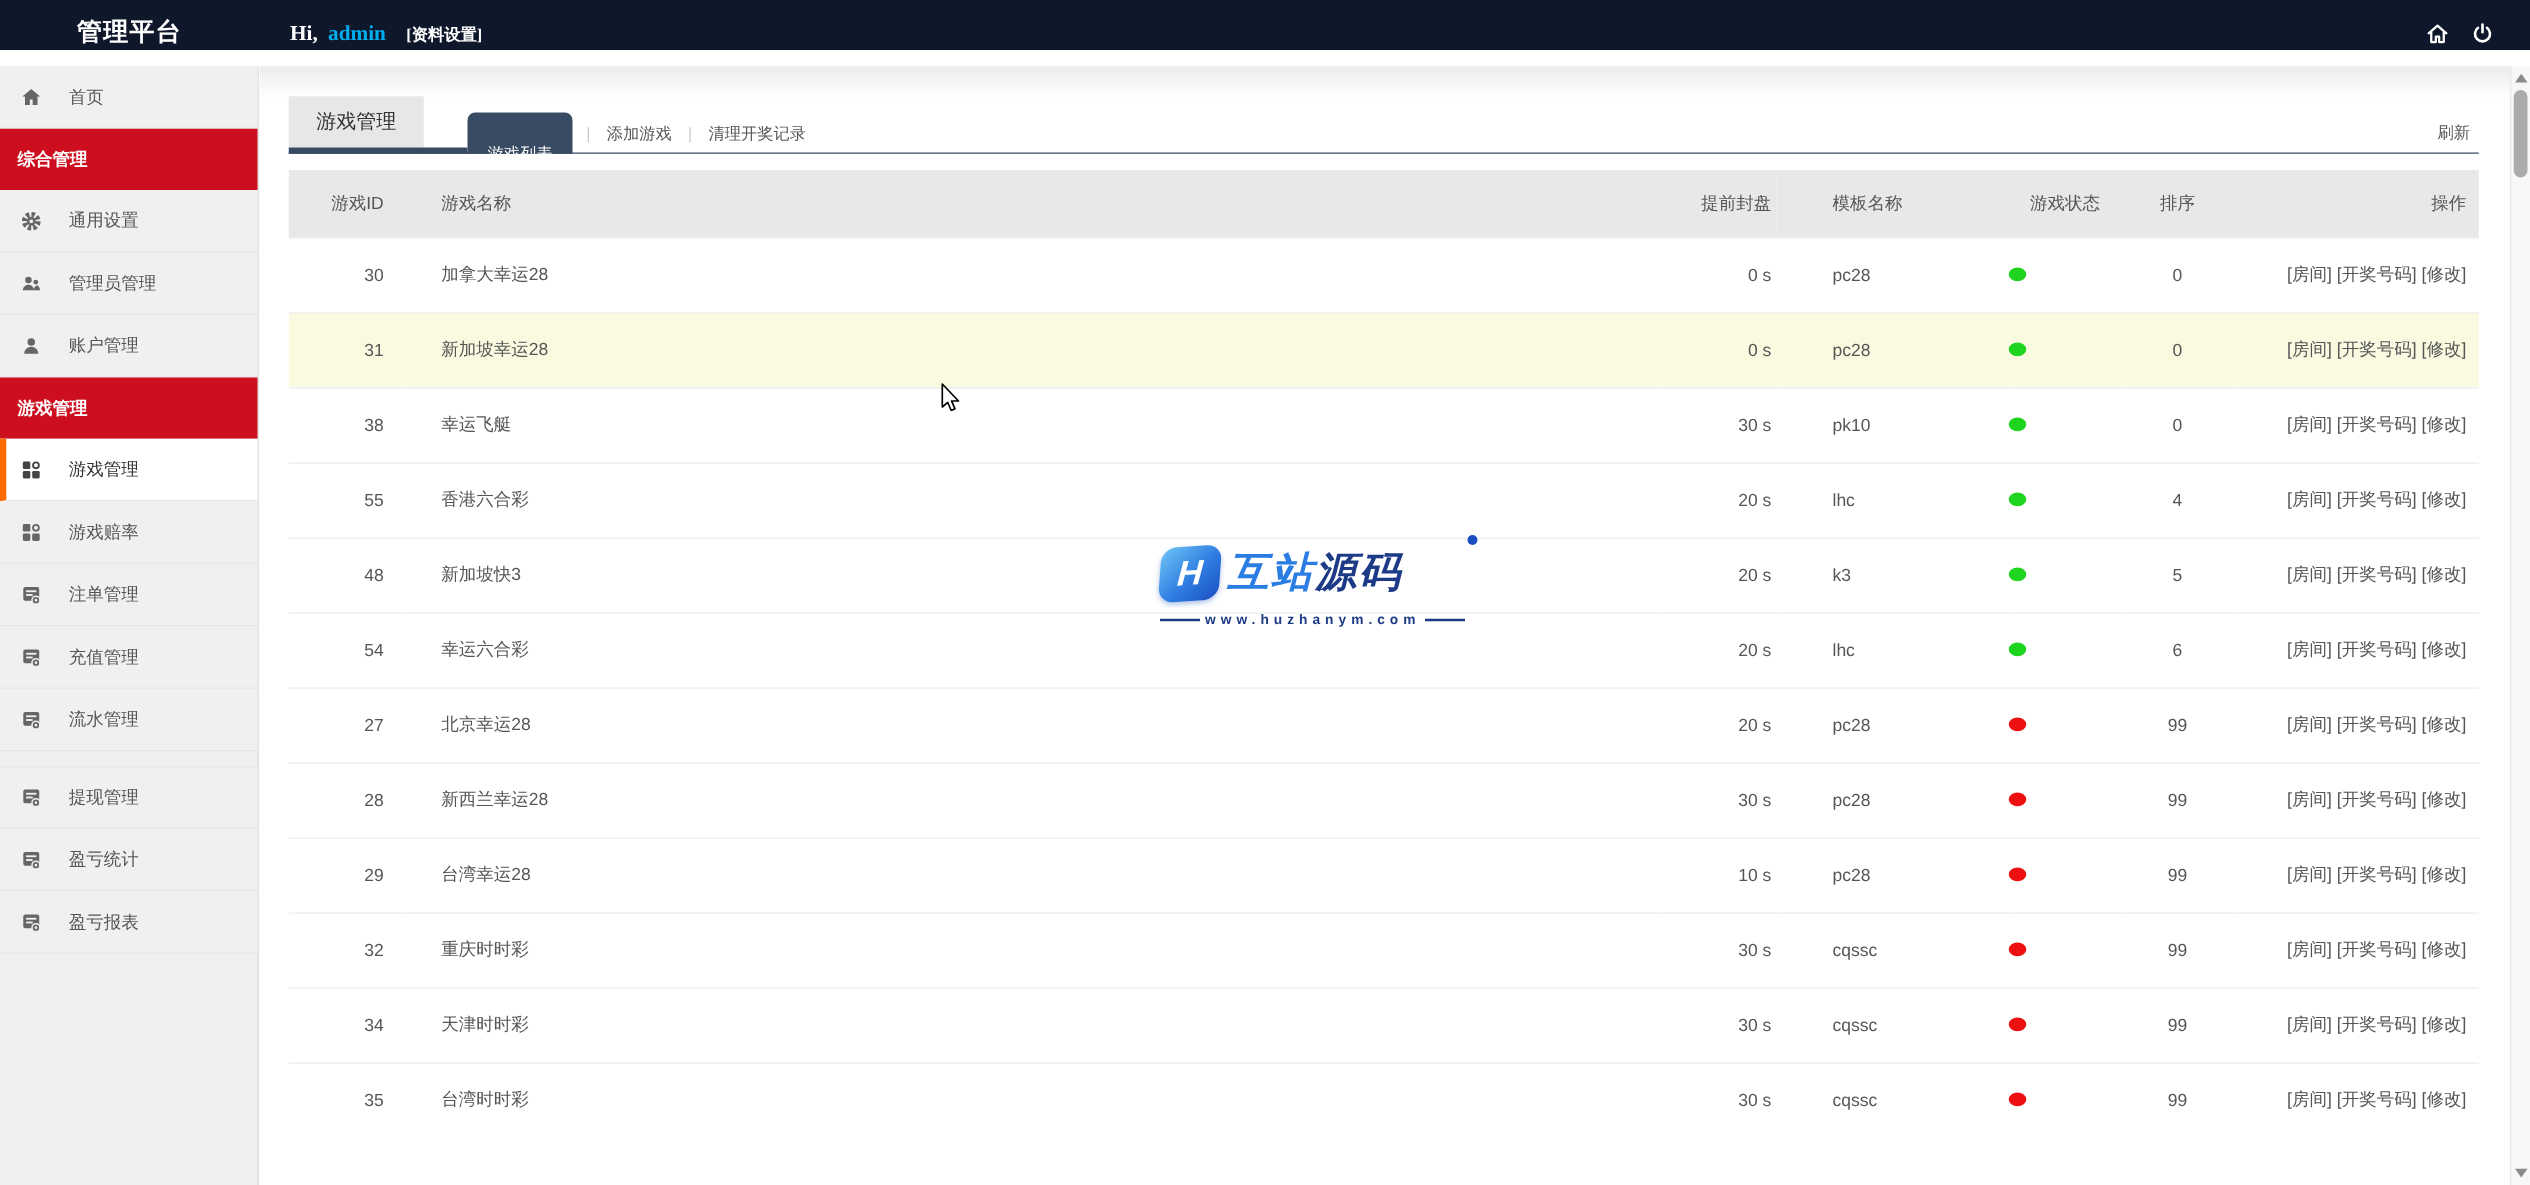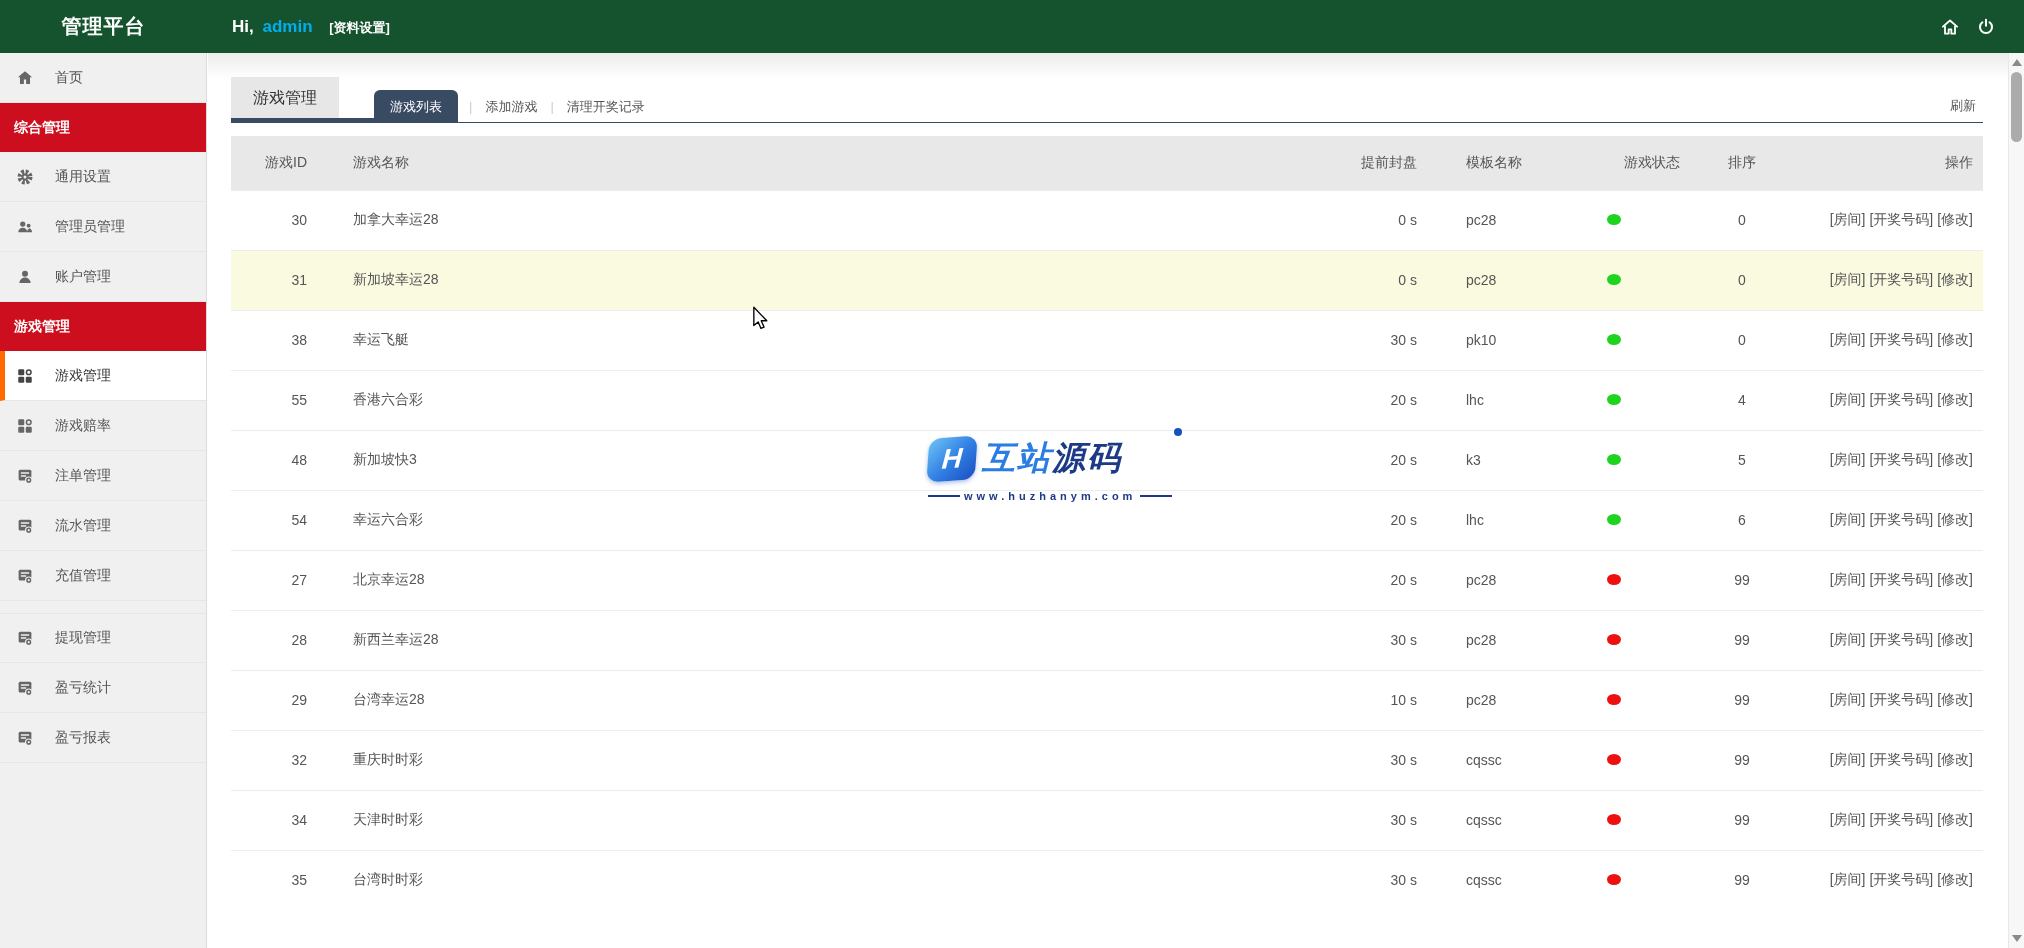--- a/index.html
+++ b/index.html
@@ -1,21 +1,21 @@
 <!DOCTYPE html>
 <html><head>
 <meta charset="utf-8">
 <style>
   * { margin:0; padding:0; box-sizing:border-box; }
   html,body { background:#fff; }
   body { font-family:"Liberation Sans","DejaVu Sans",sans-serif; }
   .app { position:relative; width:2024px; height:948px; overflow:hidden; background:#fff; }
 
   
-  .topbar { position:absolute; left:0; top:0; width:100%; height:53px; background:#14532d; z-index:30; }
+  .topbar { position:absolute; left:0; top:0; width:100%; height:40px; background:#0f172a; z-index:30;font-family:Liberation Serif, serif; }
   .brand { position:absolute; left:0; top:0; width:207px; height:53px; line-height:53px; text-align:center;
            color:#fff; font-size:20px; font-weight:bold; letter-spacing:1px; }
   .greeting { position:absolute; left:232px; top:0; height:53px; line-height:53px; color:#fff;
               font-size:17px; font-weight:bold; }
   .greeting .uname { color:#00aeef; margin:0 4px; }
   .greeting .profile { color:#fff; font-size:13px; margin-left:8px; cursor:pointer; }
   .hicons { position:absolute; right:28px; top:0; height:53px; display:flex; align-items:center; gap:16px; }
   .hicon { width:20px; height:20px; cursor:pointer; display:inline-flex; }
 
   
@@ -34,21 +34,21 @@
   .main { position:absolute; left:208px; top:53px; right:16px; bottom:0;
           background:linear-gradient(180deg,#ececec 0,#ffffff 26px); overflow:hidden; }
   .tabbar { position:relative; height:83px; }
   .page-title { position:absolute; left:23px; top:24px; height:41px; line-height:41px; padding:0 22px;
                 background:#e7e7e7; color:#333; font-size:16px; }
   .title-underline { position:absolute; left:23px; top:65px; width:143px; height:5px; background:#394a63; }
   .navline { position:absolute; left:23px; right:25px; top:69px; height:1px; background:#394a63; }
   .tabs { position:absolute; left:166px; top:37px; height:33px; display:flex; align-items:center; font-size:13px; }
   .tab { color:#555; cursor:pointer; padding:0 2px; }
   .tab.active { background:#394a63; color:#fff; border-radius:6px 6px 0 0; height:33px; line-height:33px;
-                padding:0 16px;font-family:Liberation Serif, serif; }
+                padding:16px 16px;font-family:Liberation Serif, serif; }
   .tab-sep { color:#ccc; margin:0 11px; }
   .refresh { position:absolute; right:32px; top:44px; font-size:13px; color:#555; cursor:pointer; text-decoration:none; }
 
   
   table.grid { margin-left:23px; width:1752px; border-collapse:collapse; table-layout:fixed;
                font-size:14px; color:#555; }
   .grid thead tr { height:54px; background:#e8e8e8; }
   .grid th { font-weight:normal; color:#555; font-size:14px; }
   .grid tbody tr { height:60px; border-top:1px solid #ececec; background:#fff; }
   .grid tbody tr.hl { background:#fafae1; }
@@ -201,33 +201,33 @@
       <div class="side-item">
         <span class="side-icon">
           <svg viewBox="0 0 24 24" width="18" height="18" fill="currentColor">
             <rect x="3.5" y="3.5" width="17" height="14.5" rx="2"></rect>
             <rect x="6.5" y="7" width="11" height="2" fill="#f0f0f0"></rect>
             <rect x="6.5" y="11" width="7" height="2" fill="#f0f0f0"></rect>
             <circle cx="17" cy="17.5" r="4.2" stroke="#f0f0f0" stroke-width="1.6"></circle>
             <circle cx="17" cy="17.5" r="1.4" fill="#f0f0f0"></circle>
           </svg>
         </span>
+        <span class="side-label">充值管理</span>
+      </div>
+      <div class="side-item">
+        <span class="side-icon">
+          <svg viewBox="0 0 24 24" width="18" height="18" fill="currentColor">
+            <rect x="3.5" y="3.5" width="17" height="14.5" rx="2"></rect>
+            <rect x="6.5" y="7" width="11" height="2" fill="#f0f0f0"></rect>
+            <rect x="6.5" y="11" width="7" height="2" fill="#f0f0f0"></rect>
+            <circle cx="17" cy="17.5" r="4.2" stroke="#f0f0f0" stroke-width="1.6"></circle>
+            <circle cx="17" cy="17.5" r="1.4" fill="#f0f0f0"></circle>
+          </svg>
+        </span>
         <span class="side-label">流水管理</span>
-      </div>
-      <div class="side-item">
-        <span class="side-icon">
-          <svg viewBox="0 0 24 24" width="18" height="18" fill="currentColor">
-            <rect x="3.5" y="3.5" width="17" height="14.5" rx="2"></rect>
-            <rect x="6.5" y="7" width="11" height="2" fill="#f0f0f0"></rect>
-            <rect x="6.5" y="11" width="7" height="2" fill="#f0f0f0"></rect>
-            <circle cx="17" cy="17.5" r="4.2" stroke="#f0f0f0" stroke-width="1.6"></circle>
-            <circle cx="17" cy="17.5" r="1.4" fill="#f0f0f0"></circle>
-          </svg>
-        </span>
-        <span class="side-label">充值管理</span>
       </div>
       <div class="side-item gap">
         <span class="side-icon">
           <svg viewBox="0 0 24 24" width="18" height="18" fill="currentColor">
             <rect x="3.5" y="3.5" width="17" height="14.5" rx="2"></rect>
             <rect x="6.5" y="7" width="11" height="2" fill="#f0f0f0"></rect>
             <rect x="6.5" y="11" width="7" height="2" fill="#f0f0f0"></rect>
             <circle cx="17" cy="17.5" r="4.2" stroke="#f0f0f0" stroke-width="1.6"></circle>
             <circle cx="17" cy="17.5" r="1.4" fill="#f0f0f0"></circle>
           </svg>

